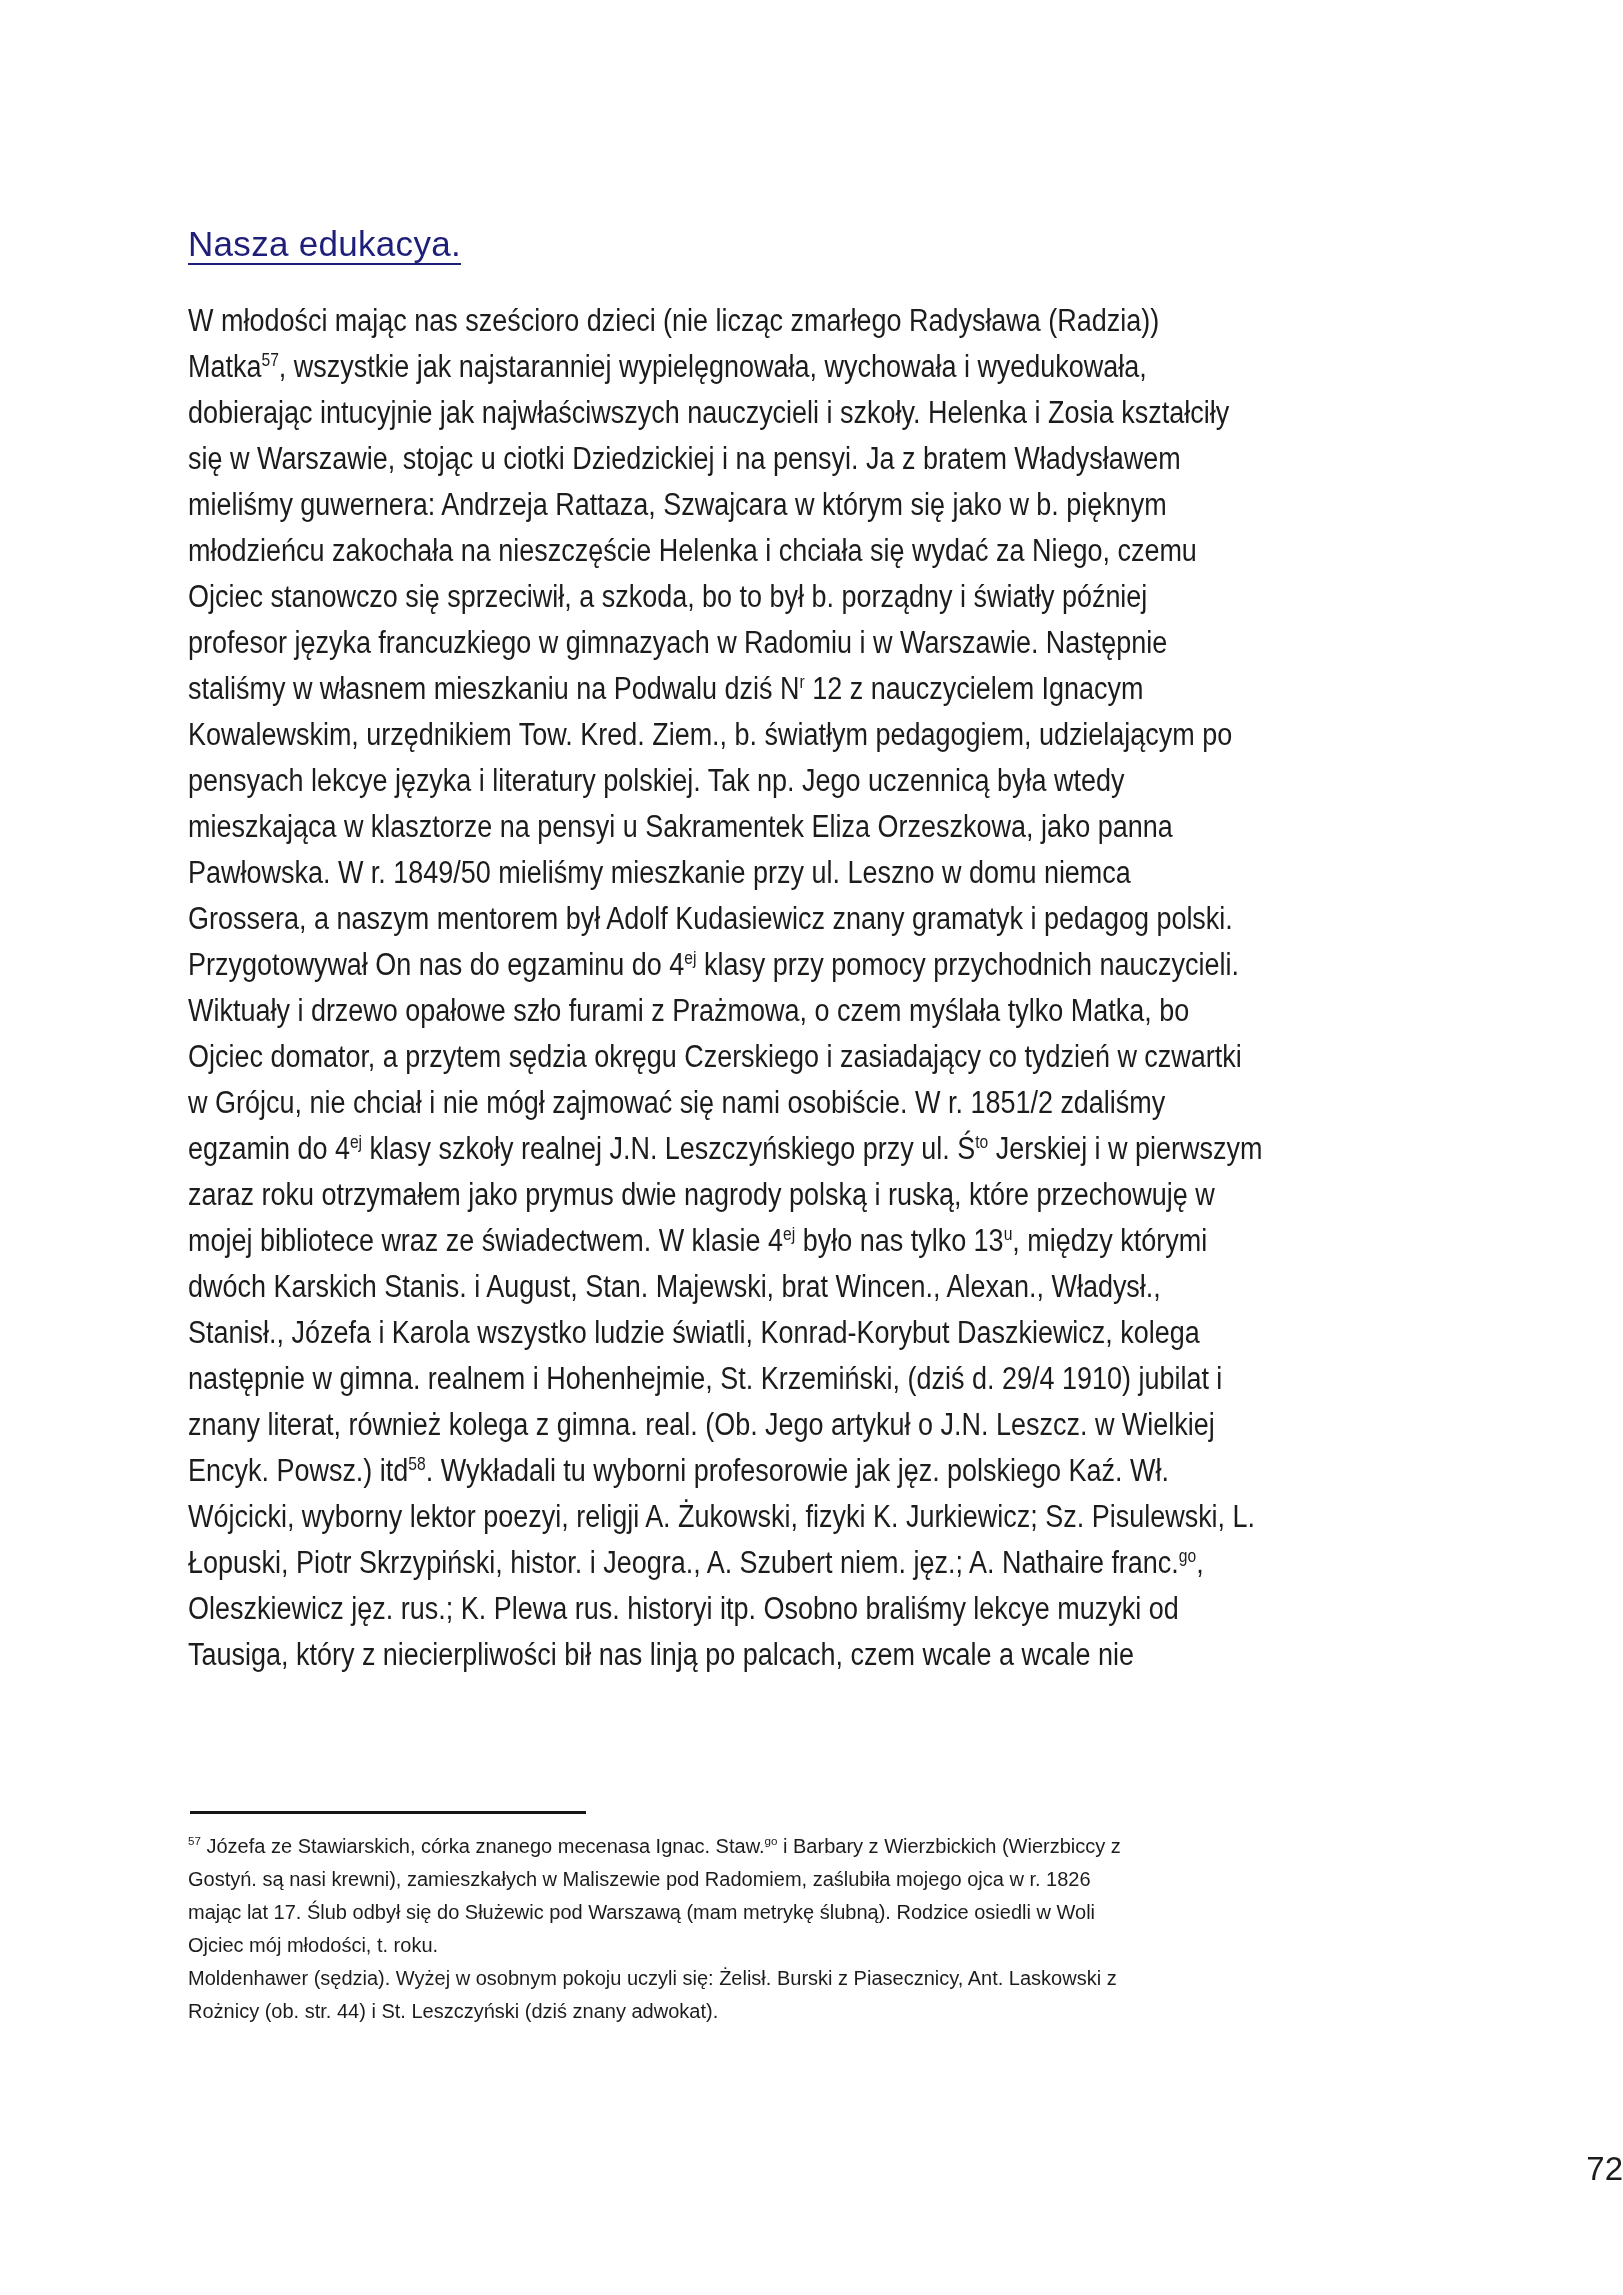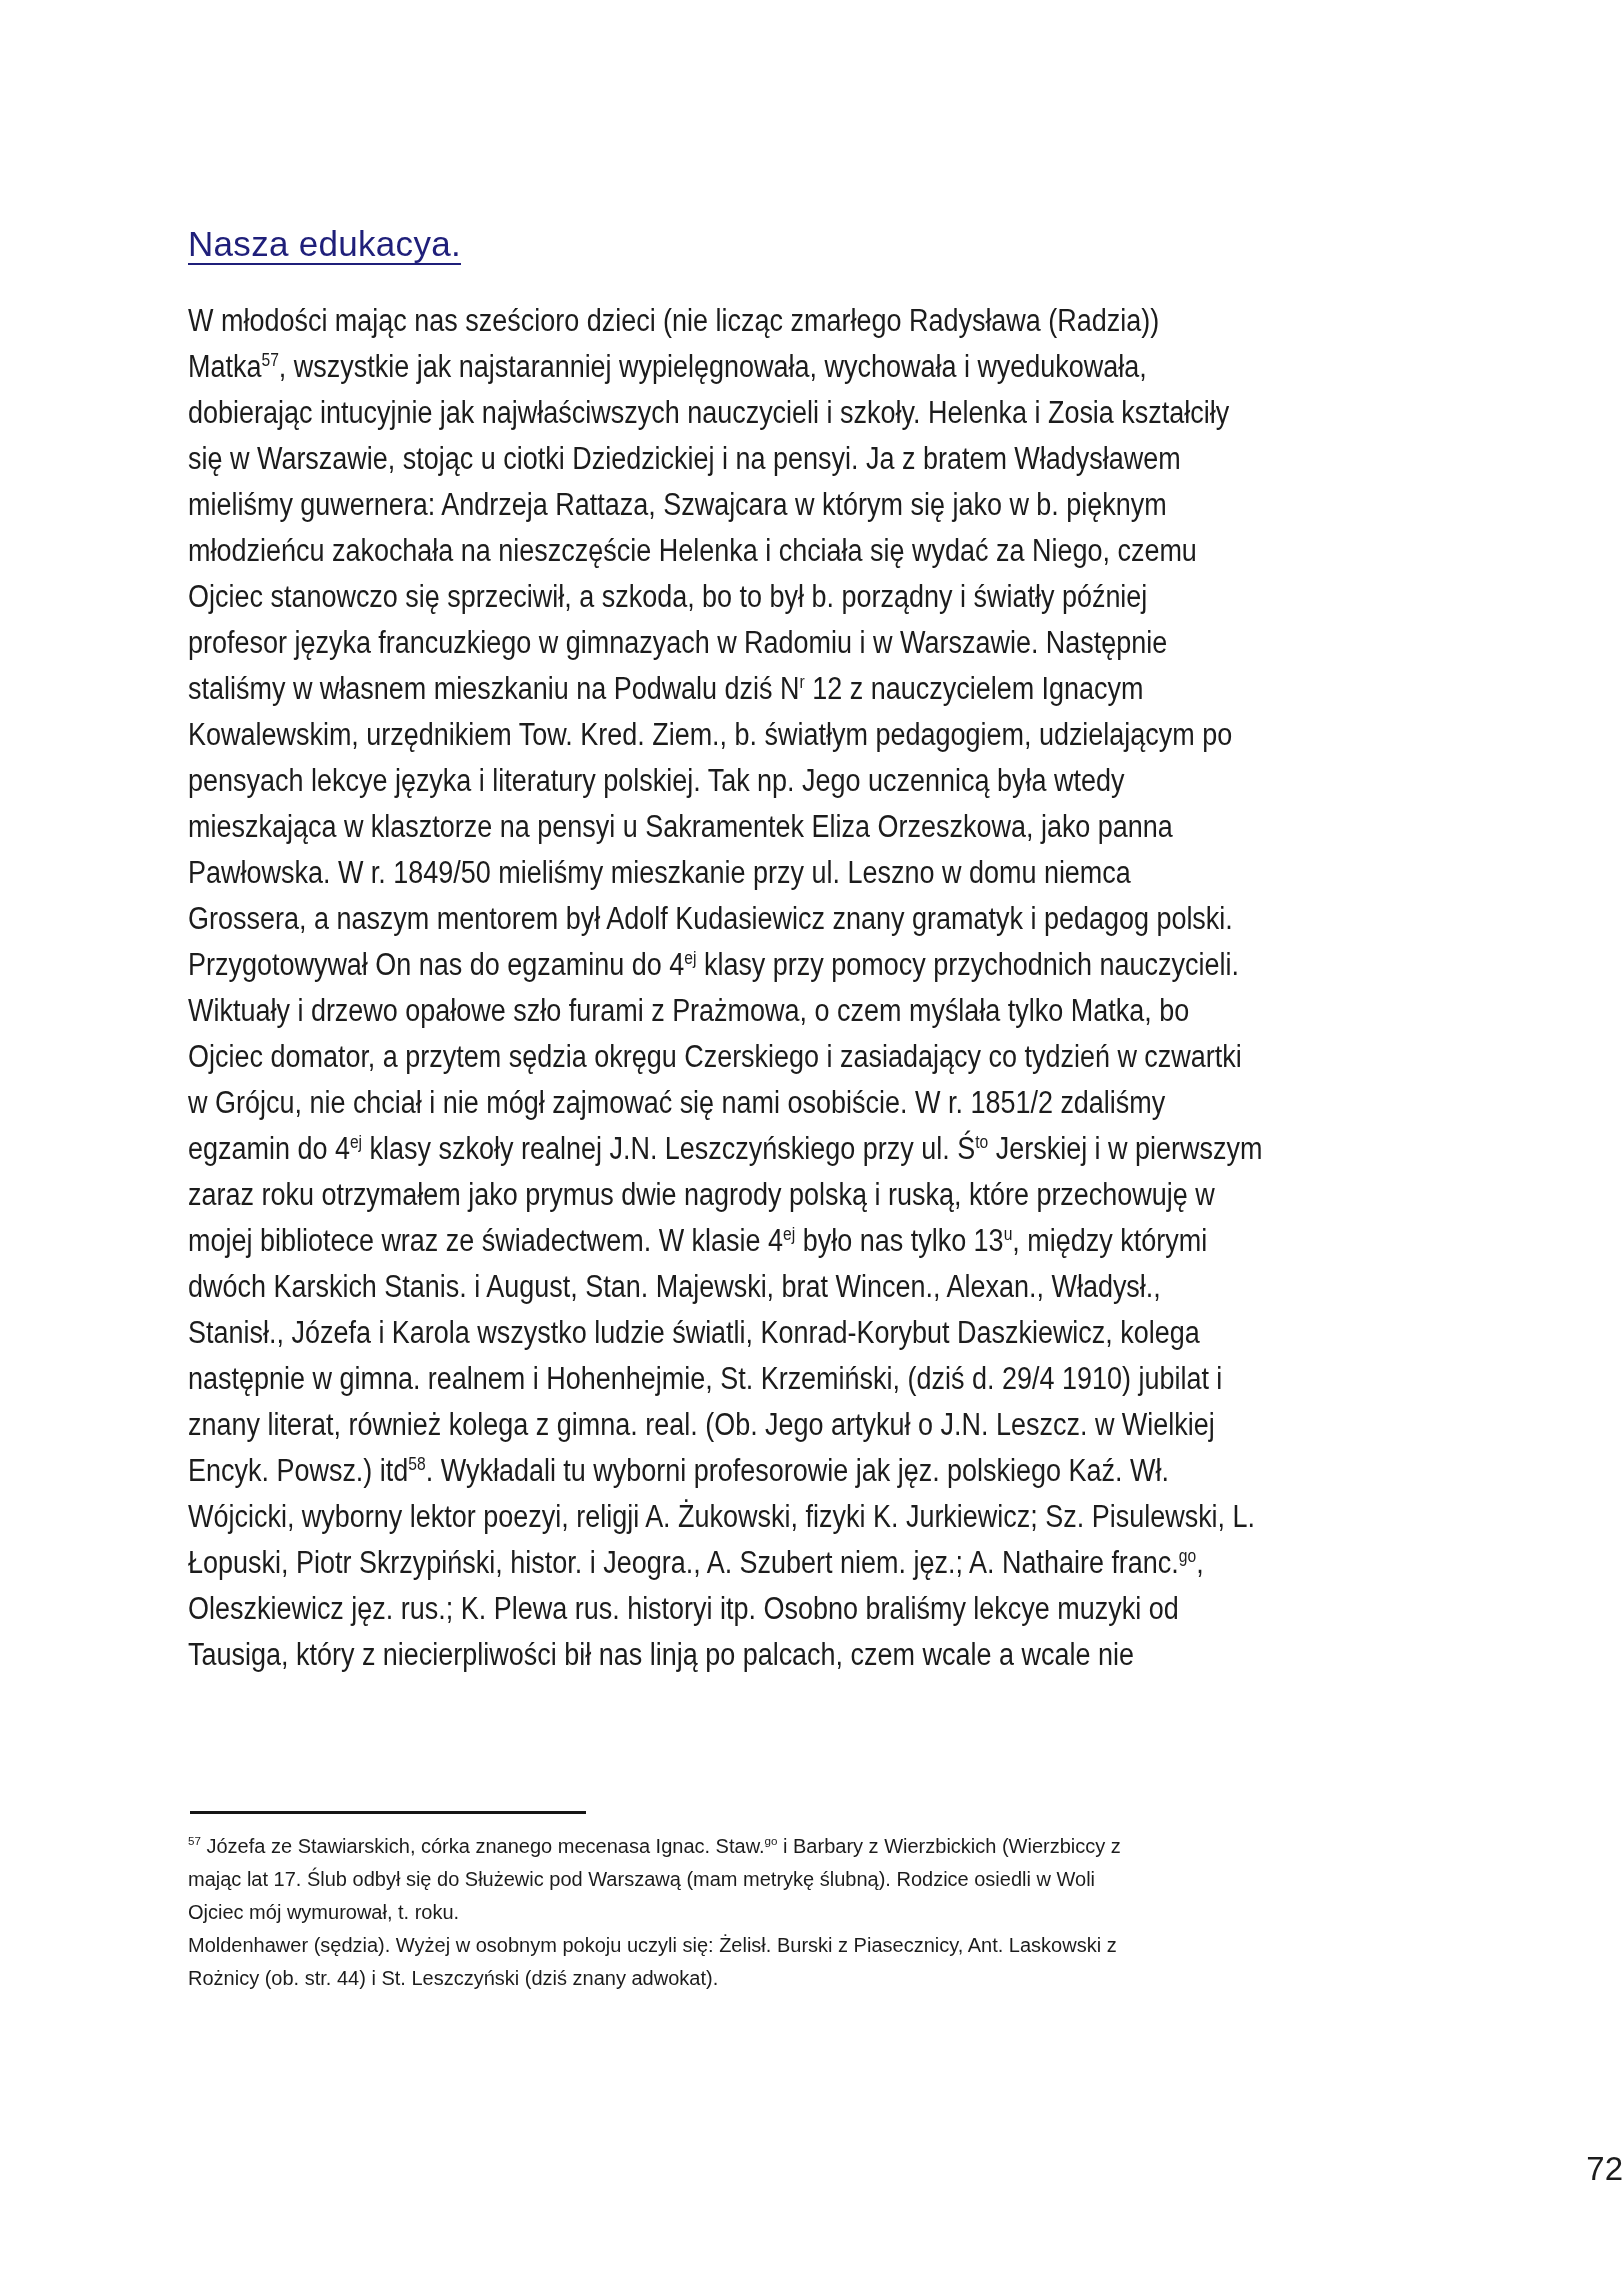--- a/index.html
+++ b/index.html
@@ -120,22 +120,23 @@
       <div class="line">Łopuski, Piotr Skrzypiński, histor. i Jeogra., A. Szubert niem. jęz.; A. Nathaire franc.<sup>go</sup>,</div>
       <div class="line">Oleszkiewicz jęz. rus.; K. Plewa rus. historyi itp. Osobno braliśmy lekcye muzyki od</div>
       <div class="line">Tausiga, który z niecierpliwości bił nas linją po palcach, czem wcale a wcale nie</div>
     </div>
 
   <div class="fn-rule"></div>
 
   <div class="footnotes" id="footnotes">
       <div>
         <div class="line"><sup>57</sup> Józefa ze Stawiarskich, córka znanego mecenasa Ignac. Staw.<sup>go</sup> i Barbary z Wierzbickich (Wierzbiccy z</div>
+        <div class="line">Gostyń. są nasi krewni), zamieszkałych w Maliszewie pod Radomiem, zaślubiła mojego ojca w r. 1826</div>
         <div class="line">mając lat 17. Ślub odbył się do Służewic pod Warszawą (mam metrykę ślubną). Rodzice osiedli w Woli</div>
-        <div class="line">Ojciec mój wymurował, t. roku.</div>
+        <div class="line">Ojciec mój młodości, t. roku.</div>
       </div>
       <div>
         <div class="line">Moldenhawer (sędzia). Wyżej w osobnym pokoju uczyli się: Żelisł. Burski z Piasecznicy, Ant. Laskowski z</div>
         <div class="line">Rożnicy (ob. str. 44) i St. Leszczyński (dziś znany adwokat).</div>
       </div>
     </div>
 
   <div class="page-number">72</div>
 
 </div>

